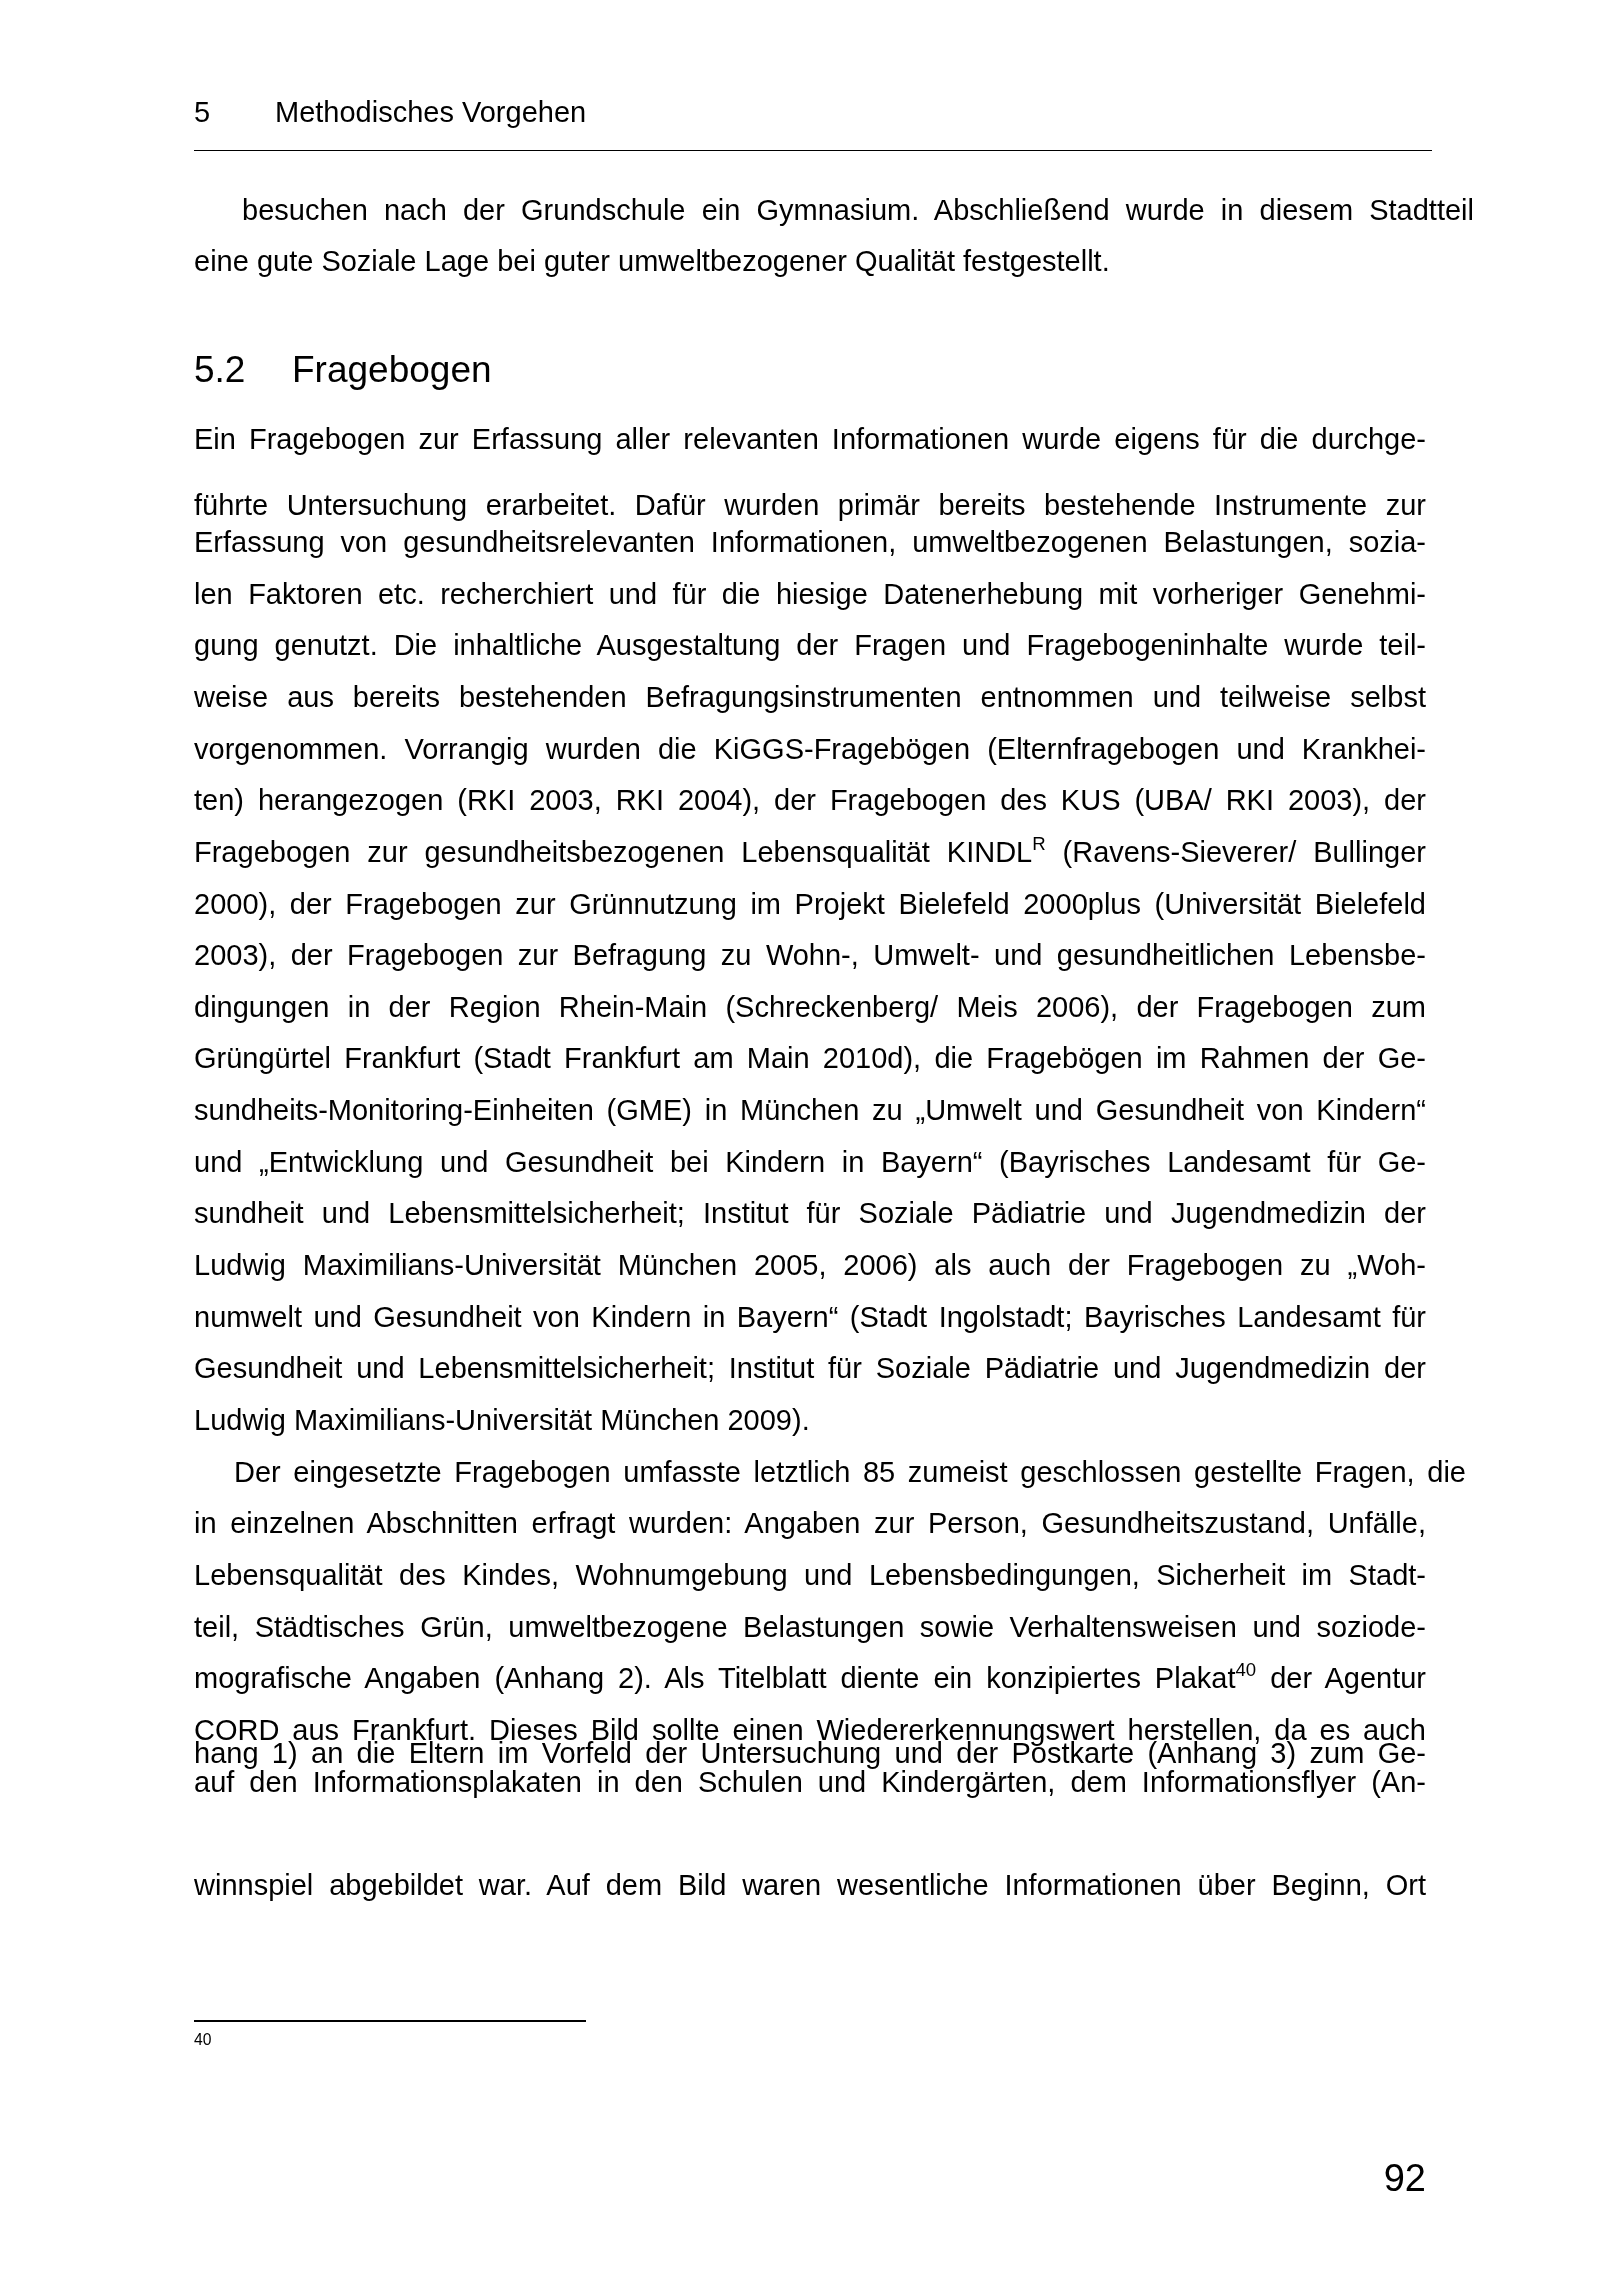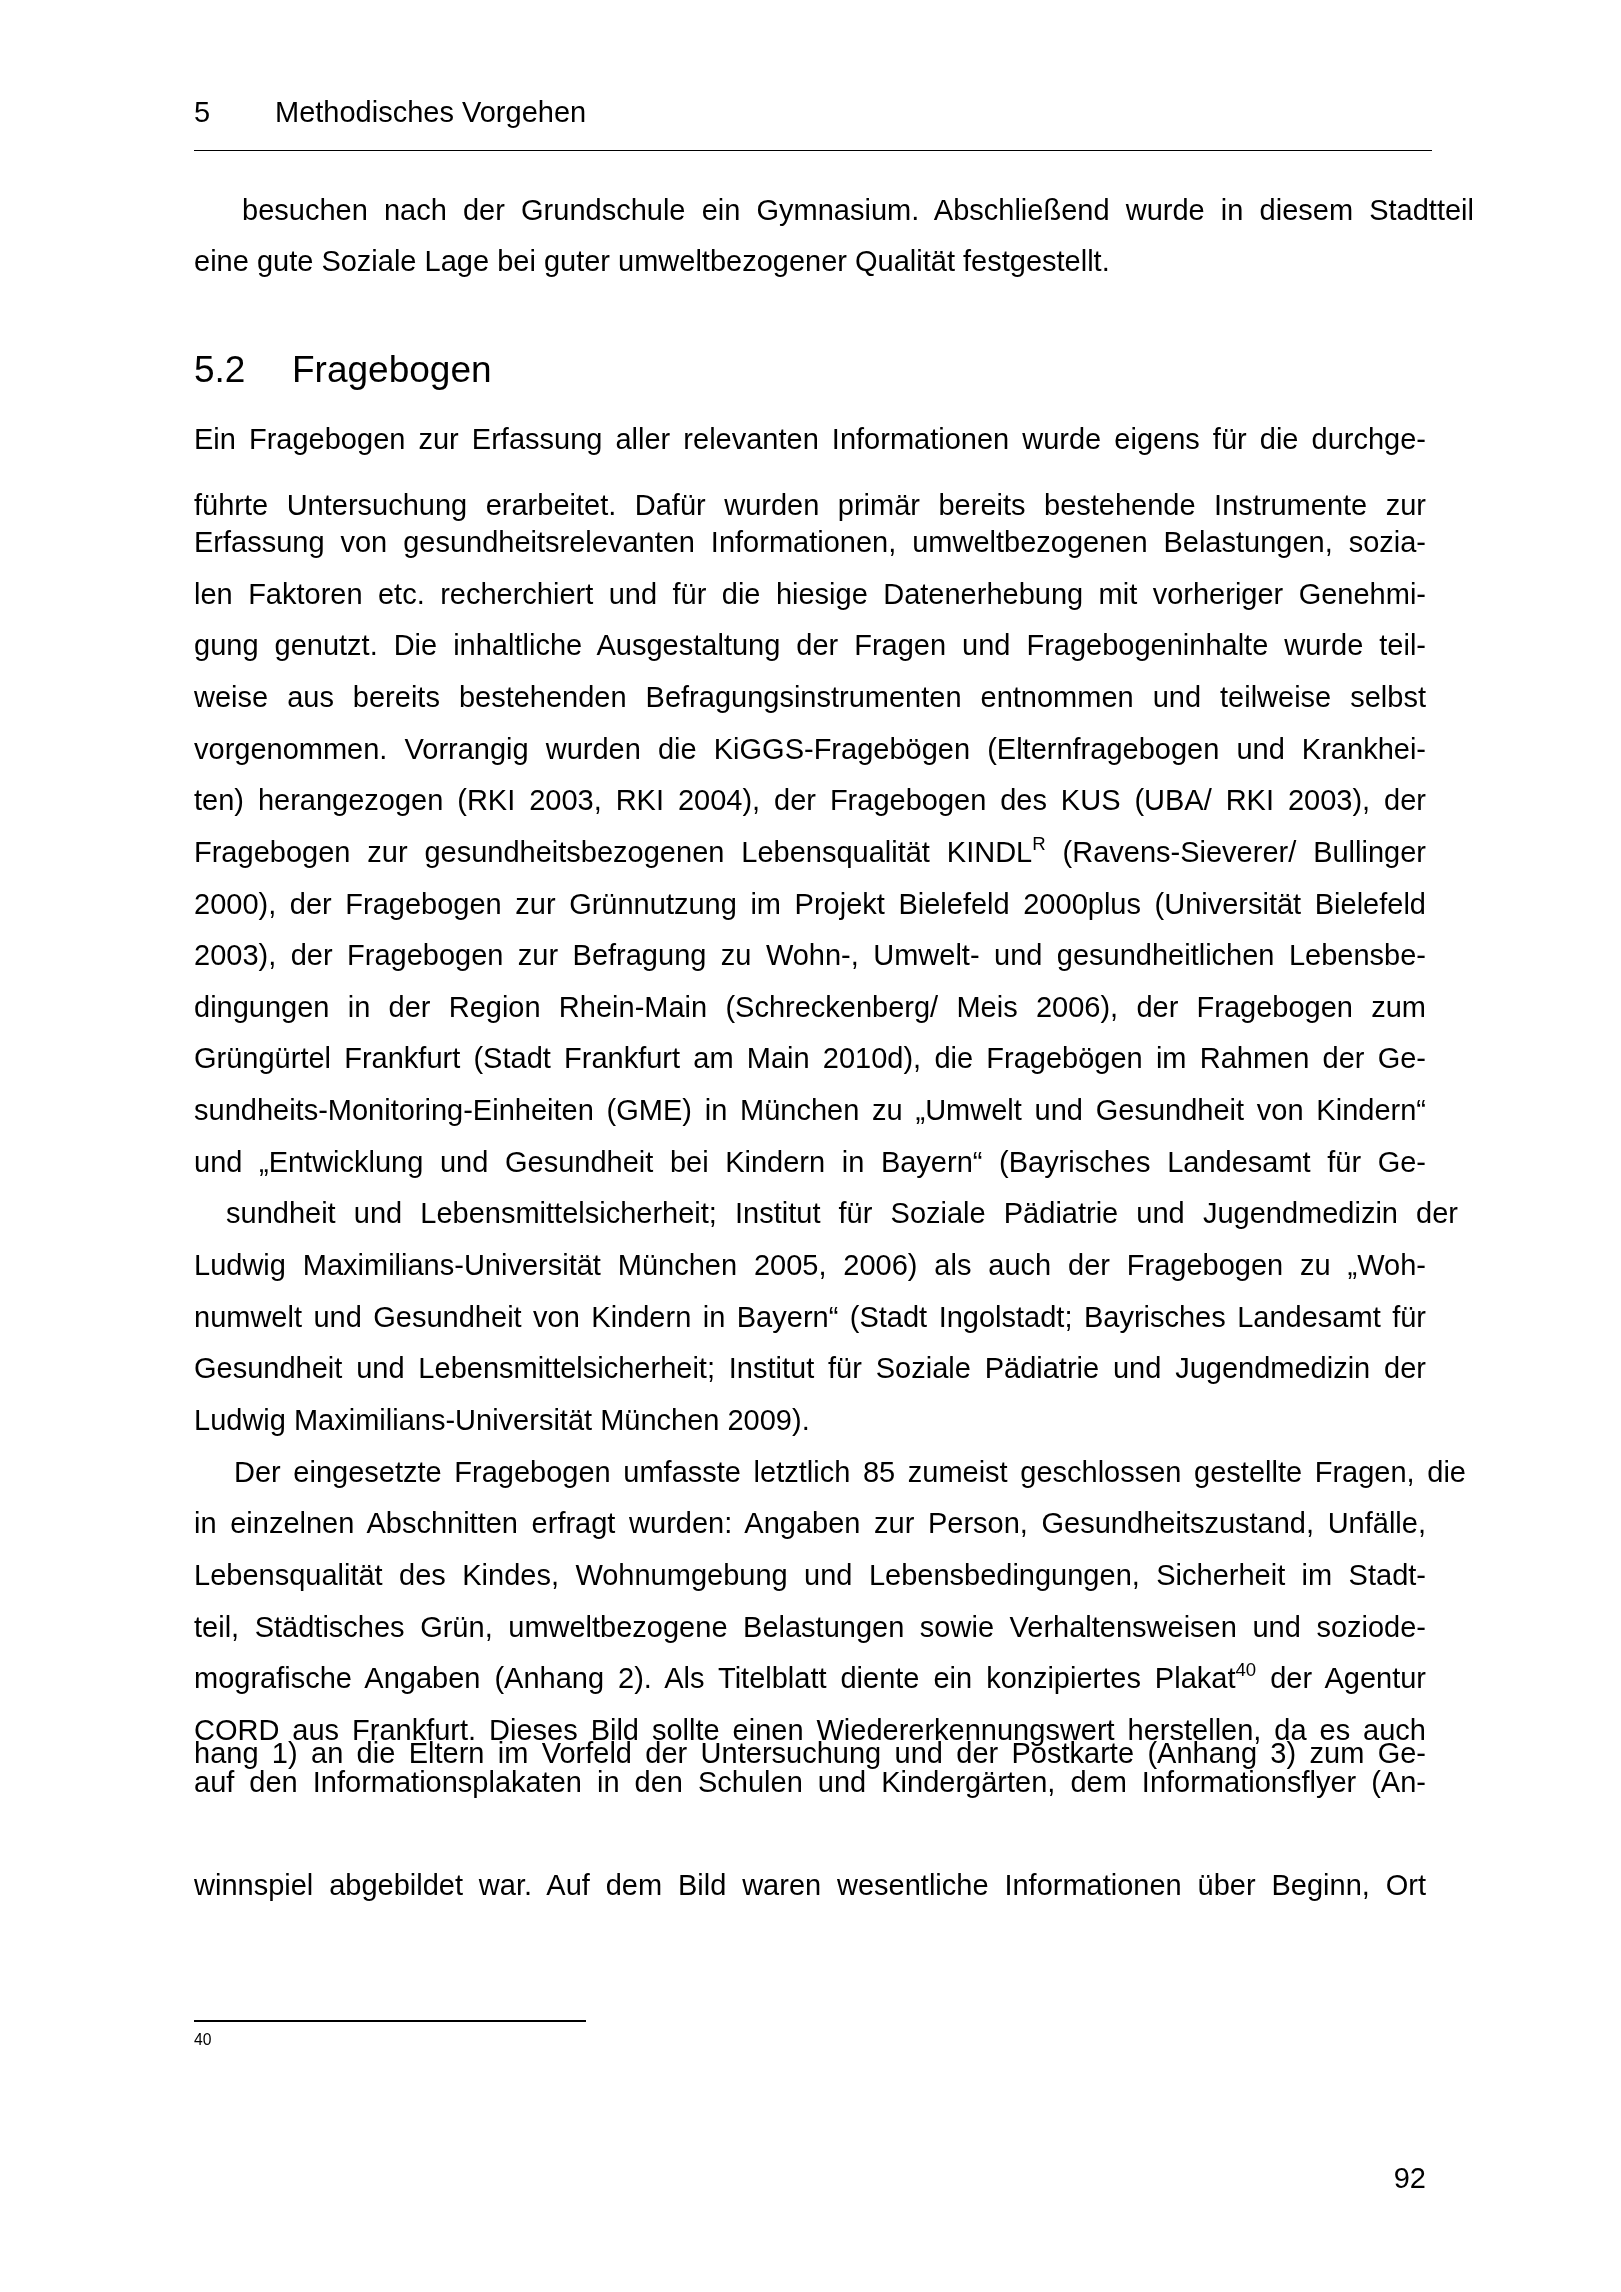--- a/index.html
+++ b/index.html
@@ -26,21 +26,21 @@
   .section-heading .title { position: absolute; left: 98px; top: 0; }
 
   .footnote-rule { position: absolute; left: 194px; top: 2020px; width: 392px; height: 0;
                    border-top: 2px solid #000; }
   .footnote { position: absolute; left: 194px; top: 2029px; height: 39px; width: 980px;
               font-size: 24.5px; line-height: 39px; white-space: nowrap; }
   .footnote .fn-mark { position: absolute; left: 0; top: -8.8px; font-size: 15.7px; }
   .footnote .fn-text { position: absolute; left: 22.5px; top: 0; }
 
   .page-number { position: absolute; right: 195px; top: 2157px; height: 43px;
-                 font-size: 29px; line-height: 43px; text-align: right; white-space: nowrap; }
+                 font-size: 38px; line-height: 43px; text-align: right; white-space: nowrap; }
 </style>
 </head>
 <body>
 
 <div class="page">
 
   <div class="running-header">
     <span class="num">5</span>
     <span class="title">Methodisches Vorgehen</span>
   </div>
@@ -65,21 +65,21 @@
       <div class="body-line" style="top: 672px;"><span>weise aus bereits bestehenden Befragungsinstrumenten entnommen und teilweise selbst</span></div>
       <div class="body-line" style="top: 724px;"><span>vorgenommen. Vorrangig wurden die KiGGS-Fragebögen (Elternfragebogen und Krankhei-</span></div>
       <div class="body-line" style="top: 775px;"><span>ten) herangezogen (RKI 2003, RKI 2004), der Fragebogen des KUS (UBA/ RKI 2003), der</span></div>
       <div class="body-line" style="top: 827px;"><span>Fragebogen zur gesundheitsbezogenen Lebensqualität KINDL</span><sup>R</sup><span> (Ravens-Sieverer/ Bullinger</span></div>
       <div class="body-line" style="top: 879px;"><span>2000), der Fragebogen zur Grünnutzung im Projekt Bielefeld 2000plus (Universität Bielefeld</span></div>
       <div class="body-line" style="top: 930px;"><span>2003), der Fragebogen zur Befragung zu Wohn-, Umwelt- und gesundheitlichen Lebensbe-</span></div>
       <div class="body-line" style="top: 982px;"><span>dingungen in der Region Rhein-Main (Schreckenberg/ Meis 2006), der Fragebogen zum</span></div>
       <div class="body-line" style="top: 1033px;"><span>Grüngürtel Frankfurt (Stadt Frankfurt am Main 2010d), die Fragebögen im Rahmen der Ge-</span></div>
       <div class="body-line" style="top: 1085px;"><span>sundheits-Monitoring-Einheiten (GME) in München zu „Umwelt und Gesundheit von Kindern“</span></div>
       <div class="body-line" style="top: 1137px;"><span>und „Entwicklung und Gesundheit bei Kindern in Bayern“ (Bayrisches Landesamt für Ge-</span></div>
-      <div class="body-line" style="top: 1188px; margin-left: 32px;"><span>sundheit und Lebensmittelsicherheit; Institut für Soziale Pädiatrie und Jugendmedizin der</span></div>
+      <div class="body-line" style="top: 1188px;"><span>sundheit und Lebensmittelsicherheit; Institut für Soziale Pädiatrie und Jugendmedizin der</span></div>
       <div class="body-line" style="top: 1240px;"><span>Ludwig Maximilians-Universität München 2005, 2006) als auch der Fragebogen zu „Woh-</span></div>
       <div class="body-line" style="top: 1292px;"><span>numwelt und Gesundheit von Kindern in Bayern“ (Stadt Ingolstadt; Bayrisches Landesamt für</span></div>
       <div class="body-line" style="top: 1343px;"><span>Gesundheit und Lebensmittelsicherheit; Institut für Soziale Pädiatrie und Jugendmedizin der</span></div>
       <div class="body-line last" style="top: 1395px;"><span>Ludwig Maximilians-Universität München 2009).</span></div>
       <div class="body-line" style="top: 1447px; margin-left: 40px;"><span>Der eingesetzte Fragebogen umfasste letztlich 85 zumeist geschlossen gestellte Fragen, die</span></div>
       <div class="body-line" style="top: 1498px;"><span>in einzelnen Abschnitten erfragt wurden: Angaben zur Person, Gesundheitszustand, Unfälle,</span></div>
       <div class="body-line" style="top: 1550px;"><span>Lebensqualität des Kindes, Wohnumgebung und Lebensbedingungen, Sicherheit im Stadt-</span></div>
       <div class="body-line" style="top: 1602px;"><span>teil, Städtisches Grün, umweltbezogene Belastungen sowie Verhaltensweisen und soziode-</span></div>
       <div class="body-line" style="top: 1653px;"><span>mografische Angaben (Anhang 2). Als Titelblatt diente ein konzipiertes Plakat</span><sup>40</sup><span> der Agentur</span></div>
       <div class="body-line" style="top: 1705px;"><span>CORD aus Frankfurt. Dieses Bild sollte einen Wiedererkennungswert herstellen, da es auch</span></div>

